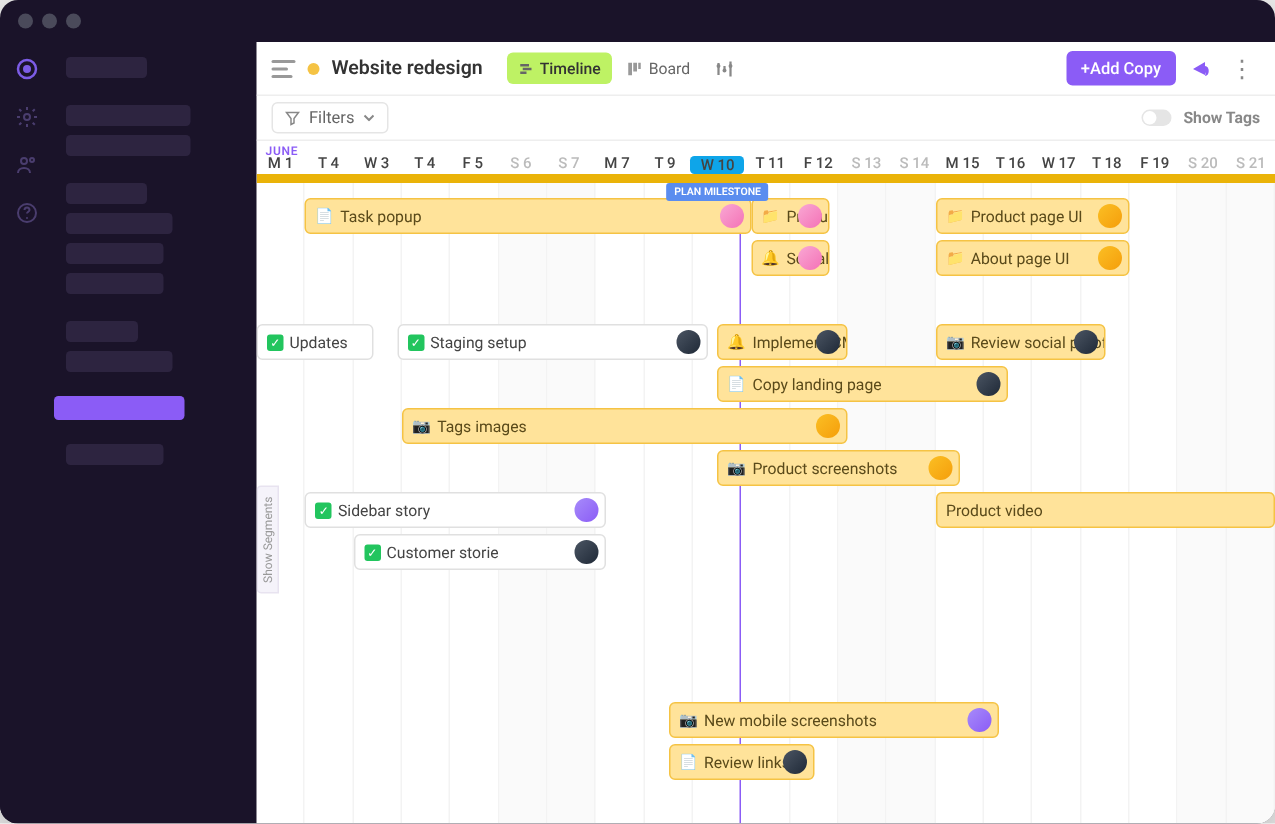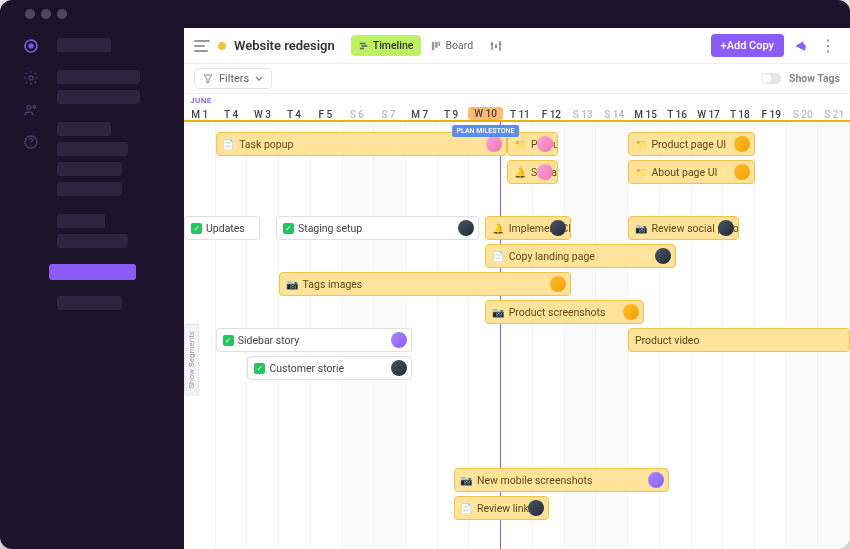--- a/index.html
+++ b/index.html
@@ -1,17 +1,17 @@
 <!DOCTYPE html>
 <html><head>
 <meta charset="utf-8">
 <style>
 * { margin:0; padding:0; box-sizing:border-box; font-family:-apple-system,BlinkMacSystemFont,"Segoe UI",Roboto,sans-serif; }
 body { background:#f0f0f0; display:flex; align-items:center; justify-content:center; height:100vh; }
-.window { width:850px; height:549px; background:#1a1329; border-radius:12px; overflow:hidden; box-shadow:0 10px 40px rgba(0,0,0,.3); display:flex; flex-direction:column;padding-left:13px; }
+.window { width:850px; height:549px; background:#1a1329; border-radius:12px; overflow:hidden; box-shadow:0 10px 40px rgba(0,0,0,.3); display:flex; flex-direction:column; }
 .titlebar { height:28px; display:flex; align-items:center; padding:0 12px; gap:6px; }
 .dot { width:10px; height:10px; border-radius:50%; background:#4a4a5a; }
 .body { flex:1; display:flex; overflow:hidden; }
 .rail { width:36px; background:#1a1329; display:flex; flex-direction:column; align-items:center; padding-top:10px; gap:16px; }
 .rail-ico { width:16px; height:16px; color:#7c5ce6; }
 .rail-ico.dim { color:#4a3d6e; }
 .sidebar { width:135px; background:#1a1329; padding:10px 8px; display:flex; flex-direction:column; gap:6px; }
 .side-row { height:14px; background:#2d2440; border-radius:3px; }
 .side-row.w1{width:45%} .side-row.w2{width:70%} .side-row.w3{width:55%} .side-row.w4{width:60%} .side-row.w5{width:40%}
 .side-row.active { background:#8b5cf6; width:60%; margin:0 -8px; padding:0 8px; box-sizing:content-box; height:16px; }
@@ -30,24 +30,24 @@
 .add-btn { background:#8b5cf6; color:#fff; font-size:11px; padding:5px 10px; border-radius:4px; border:none; cursor:pointer; font-weight:500; }
 .share-ico { width:16px; height:16px; color:#8b5cf6; }
 .more-ico { color:#888; font-size:16px; padding:0 4px; }
 .filterbar { height:30px; border-bottom:1px solid #eee; display:flex; align-items:center; padding:0 10px; gap:8px; }
 .filter-btn { font-size:11px; color:#666; display:flex; align-items:center; gap:6px; padding:3px 8px; border:1px solid #e5e5e5; border-radius:4px; }
 .toggle { width:20px; height:11px; background:#e5e5e5; border-radius:6px; position:relative; }
 .toggle::after { content:''; position:absolute; width:9px; height:9px; background:#fff; border-radius:50%; top:1px; left:1px; }
 .tags-lbl { font-size:10.5px; color:#888;font-weight:bold; }
 .timeline { flex:1; position:relative; overflow:hidden; }
 .month-lbl { position:absolute; top:2px; left:6px; font-size:8px; color:#8b5cf6; font-weight:600; letter-spacing:.5px; }
-.days { display:flex; height:28px; border-bottom:2px solid #eab308; padding-top:10px;align-items:flex-end; }
+.days { display:flex; height:28px; border-bottom:6px solid #eab308; padding-top:10px; }
 .day { flex:1; text-align:center; font-size:10px; color:#444; font-weight:500; position:relative; }
 .day.weekend { color:#bbb; }
-.day.today { background:#fdba74; border-radius:3px; padding:1px 2px; margin:0 1px; }
+.day.today { background:#0ea5e9; border-radius:3px; padding:1px 2px; margin:0 1px; }
 .milestone-tag { position:absolute; top:18px; left:50%; transform:translateX(-50%); background:#5b8def; color:#fff; font-size:7px; padding:2px 5px; border-radius:2px; white-space:nowrap; font-weight:600; z-index:5; }
 .grid { position:absolute; top:28px; left:0; right:0; bottom:0; display:flex; }
 .col { flex:1; border-right:1px solid #f3f3f3; }
 .col.weekend { background:#fafafa; }
 .col.today-line { border-right:1px solid #8b5cf6; }
 .tasks { position:absolute; top:38px; left:0; right:0; bottom:0; }
 .task { position:absolute; height:24px; border-radius:4px; display:flex; align-items:center; padding:0 6px; font-size:10.5px; gap:4px; overflow:hidden; white-space:nowrap; }
 .task.yellow { background:#ffe39a; border:1px solid #f5c344; color:#5a4a1a; }
 .task.white { background:#fff; border:1px solid #e0e0e0; color:#444; }
 .task .av { width:16px; height:16px; border-radius:50%; position:absolute; right:4px; }

